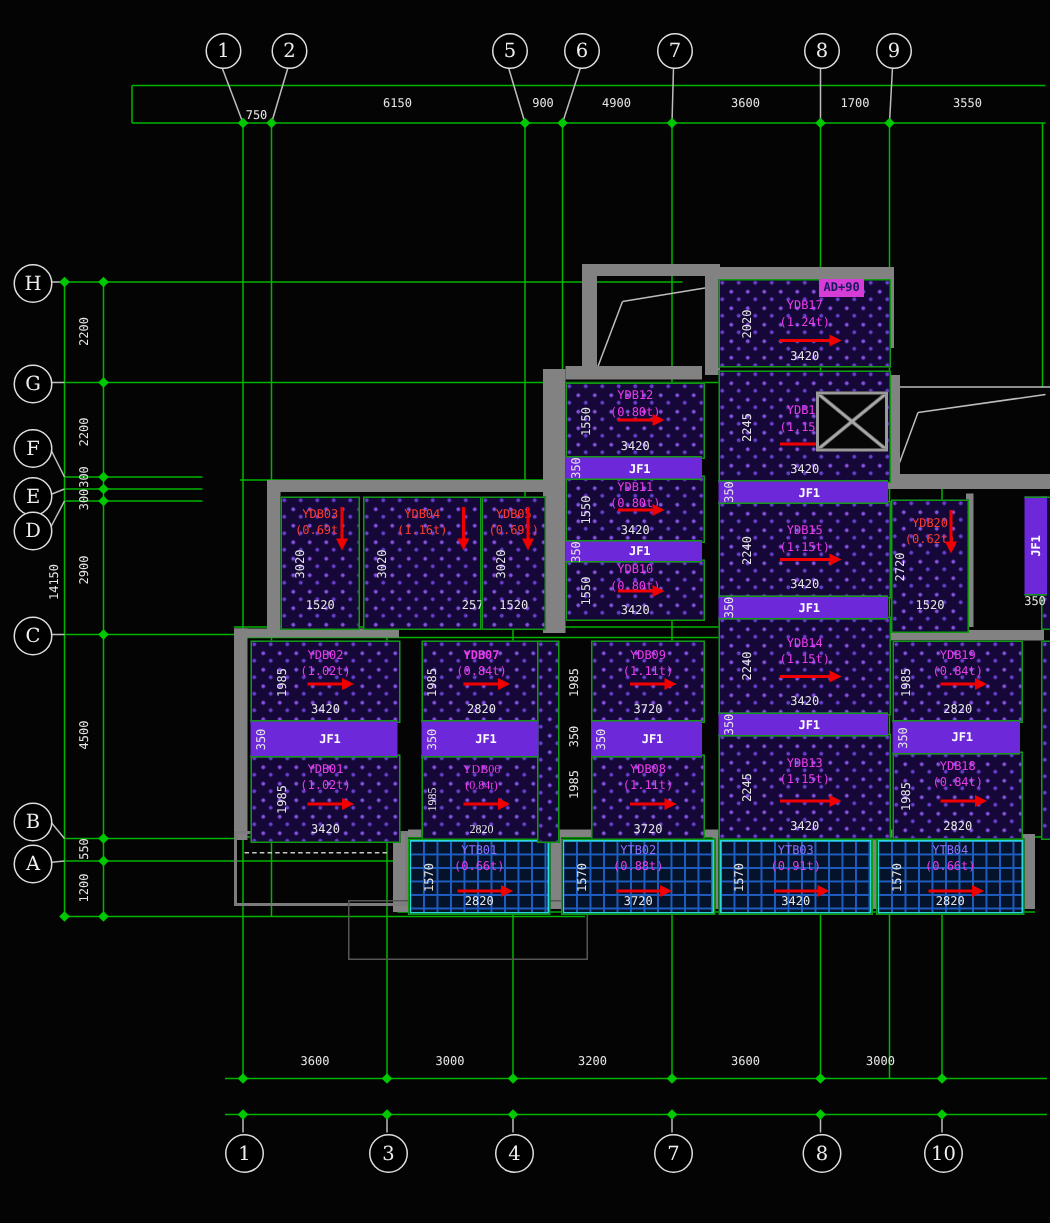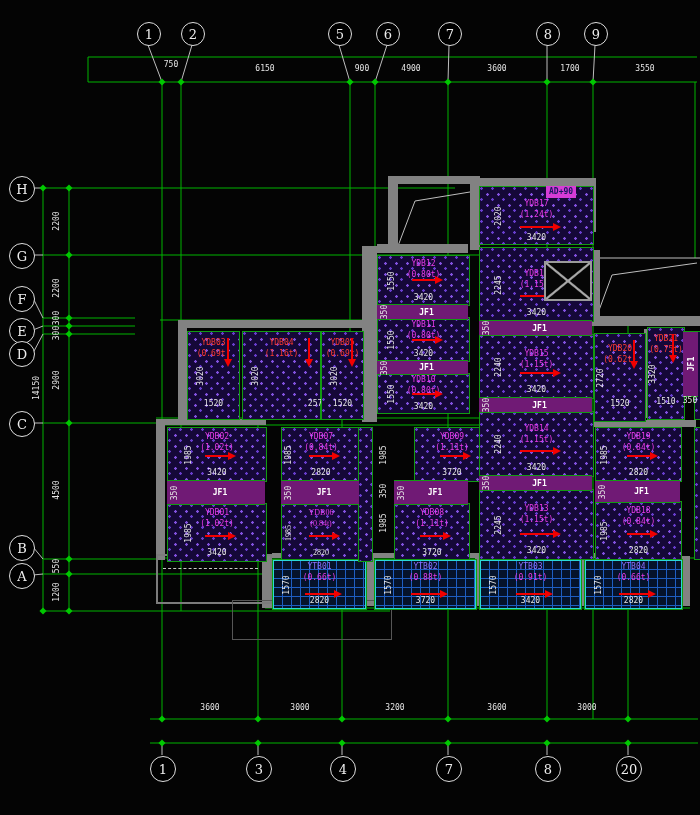--- a/index.html
+++ b/index.html
@@ -11,21 +11,21 @@
   .outline1{position:absolute;border:1px solid #565656;z-index:2;}
   .dashline{position:absolute;border-top:1px dashed #c8c8c8;z-index:3;}
   .panel-purple{position:absolute;z-index:3;border:1px solid #129b12;background-color:#150838;
     background-image:radial-gradient(circle,#8453e2 1.1px,transparent 1.5px),
                      radial-gradient(circle,#6a3fd0 1.1px,transparent 1.5px);
     background-size:11px 11px;background-position:2px 2px,7px 7px;}
   .panel-cyan{position:absolute;z-index:3;border:1px solid #129b12;background-color:#05132a;
     background-image:linear-gradient(#1e5ec2 1px,transparent 1px),
                      linear-gradient(90deg,#1e5ec2 1px,transparent 1px);
     background-size:9px 9px;box-shadow:inset 0 0 0 1px #2ad8d8;}
-  .strip{position:absolute;background:#701a75;border-top:1px solid #129b12;border-bottom:1px solid #129b12;z-index:3;}
+  .strip{position:absolute;background:#6d28d9;border-top:1px solid #129b12;border-bottom:1px solid #129b12;z-index:3;}
   .lbl{position:absolute;font-size:8px;line-height:9px;white-space:nowrap;transform:translateX(-50%);z-index:5;}
   .magenta{color:#ea3bea;}
   .red{color:#ff3b30;}
   .cyname{color:#8f6fff;}
   .dim{position:absolute;color:#e6e6e6;font-size:8px;line-height:9px;white-space:nowrap;transform:translateX(-50%);z-index:5;}
   .dimv{position:absolute;color:#e6e6e6;font-size:8px;line-height:9px;white-space:nowrap;
         transform:translate(-50%,-50%) rotate(-90deg);z-index:5;}
   .jf{position:absolute;color:#fff;font-size:8px;font-weight:bold;line-height:9px;transform:translateX(-50%);z-index:5;}
   .jfv{position:absolute;color:#fff;font-size:8px;font-weight:bold;line-height:9px;white-space:nowrap;
        transform:translate(-50%,-50%) rotate(-90deg);z-index:5;}
@@ -169,33 +169,33 @@
       <div class="arrow-d" style="left: 29px; top: 6px; height: 22px;"></div>
     </div>
     <div class="panel-purple" style="left: 281px; top: 503px; width: 78px; height: 57px; font-family: Liberation Serif, serif;">
       <div class="lbl magenta" style="left: 39px; top: 4px;">YDB06</div>
       <div class="lbl magenta" style="left: 39px; top: 15px;">(0.84t)</div>
       <div class="dim" style="left: 39px; top: 44px;">2820</div>
       <div class="dimv" style="left: 6px; top: 28.5px;">1985</div>
       <div class="arrow-r" style="left: 27px; top: 31px; width: 24px;"></div>
     </div>
     <div class="panel-purple" style="left: 281px; top: 427px; width: 78px; height: 53px;">
-      <div class="lbl magenta" style="left: 39px; top: 4px;">YDB07</div>
+      <div class="lbl magenta" style="left: 39px; top: 4px; font-weight: bold;">YDB07</div>
       <div class="lbl magenta" style="left: 39px; top: 15px;">(0.84t)</div>
       <div class="dim" style="left: 39px; top: 40px;">2820</div>
       <div class="dimv" style="left: 6px; top: 26.5px;">1985</div>
       <div class="arrow-r" style="left: 27px; top: 27px; width: 24px;"></div>
     </div>
     <div class="panel-purple" style="left: 394px; top: 503px; width: 74px; height: 57px;">
       <div class="lbl magenta" style="left: 37px; top: 4px;">YDB08</div>
       <div class="lbl magenta" style="left: 37px; top: 15px;">(1.11t)</div>
       <div class="dim" style="left: 37px; top: 44px;">3720</div>
       <div class="arrow-r" style="left: 25px; top: 31px; width: 24px;"></div>
     </div>
-    <div class="panel-purple" style="left: 414px; top: 427px; width: 74px; height: 53px;">
+    <div class="panel-purple" style="left: 394px; top: 427px; width: 74px; height: 53px;">
       <div class="lbl magenta" style="left: 37px; top: 4px;">YDB09</div>
       <div class="lbl magenta" style="left: 37px; top: 15px;">(1.11t)</div>
       <div class="dim" style="left: 37px; top: 40px;">3720</div>
       <div class="arrow-r" style="left: 25px; top: 27px; width: 24px;"></div>
     </div>
     <div class="panel-purple" style="left: 377px; top: 373px; width: 91px; height: 39px;">
       <div class="lbl magenta" style="left: 45.5px; top: 1px;">YDB10</div>
       <div class="lbl magenta" style="left: 45.5px; top: 12px;">(0.80t)</div>
       <div class="dim" style="left: 45.5px; top: 28px;">3420</div>
       <div class="dimv" style="left: 13px; top: 19.5px;">1550</div>
@@ -264,27 +264,20 @@
       <div class="dimv" style="left: 8px; top: 26.5px;">1985</div>
       <div class="arrow-r" style="left: 30.5px; top: 27px; width: 24px;"></div>
     </div>
     <div class="panel-purple" style="left: 594px; top: 333px; width: 50px; height: 87px;">
       <div class="lbl red" style="left: 25px; top: 10px;">YDB20</div>
       <div class="lbl red" style="left: 25px; top: 21px;">(0.62t)</div>
       <div class="dim" style="left: 25px; top: 65px;">1520</div>
       <div class="dimv" style="left: 5px; top: 43.5px;">2720</div>
       <div class="arrow-d" style="left: 38px; top: 6px; height: 22px;"></div>
     </div>
-    <div class="panel-purple" style="left: 647px; top: 327px; width: 36px; height: 91px;">
-      <div class="lbl red" style="left: 18px; top: 6px;">YDB21</div>
-      <div class="lbl red" style="left: 18px; top: 17px;">(0.75t)</div>
-      <div class="dim" style="left: 18px; top: 69px;">1510</div>
-      <div class="dimv" style="left: 4px; top: 45.5px;">3320</div>
-      <div class="arrow-d" style="left: 24px; top: 6px; height: 22px;"></div>
-    </div>
     <div class="panel-cyan" style="left: 272px; top: 559px; width: 93px; height: 49px;">
       <div class="lbl cyname" style="left: 46.5px; top: 2px;">YTB01</div>
       <div class="lbl magenta" style="left: 46.5px; top: 13px;">(0.66t)</div>
       <div class="dim" style="left: 46.5px; top: 36px;">2820</div>
       <div class="dimv" style="left: 13px; top: 24.5px;">1570</div>
       <div class="arrow-r" style="left: 31.5px; top: 33px; width: 30px;"></div>
     </div>
     <div class="panel-cyan" style="left: 374px; top: 559px; width: 101px; height: 49px;">
       <div class="lbl cyname" style="left: 50.5px; top: 2px;">YTB02</div>
       <div class="lbl magenta" style="left: 50.5px; top: 13px;">(0.88t)</div>
@@ -347,21 +340,21 @@
     </div>
     <div class="strip" style="left: 683px; top: 331px; width: 15px; height: 64px;">
       <div class="jfv" style="left: 7.5px; top: 32px;">JF1</div>
     </div>
     <div class="dimv" style="left: 383px; top: 455px;">1985</div>
     <div class="dimv" style="left: 383px; top: 491px;">350</div>
     <div class="dimv" style="left: 383px; top: 523px;">1985</div>
     <div class="dim" style="left: 690px; top: 396px;">350</div>
     <div class="xbox" style="left: 544px; top: 261px; width: 44px; height: 36px;"></div>
     <div class="tag" style="left: 546px; top: 186px;">AD+90</div>
-    <div class="dim" style="left: 171px; top: 60px; text-align: right;">750</div>
+    <div class="dim" style="left: 171px; top: 72px; text-align: right;">750</div>
     <div class="dim" style="left: 265px; top: 64px;">6150</div>
     <div class="dim" style="left: 362px; top: 64px;">900</div>
     <div class="dim" style="left: 411px; top: 64px;">4900</div>
     <div class="dim" style="left: 497px; top: 64px;">3600</div>
     <div class="dim" style="left: 570px; top: 64px;">1700</div>
     <div class="dim" style="left: 645px; top: 64px;">3550</div>
     <div class="dim" style="left: 210px; top: 703px;">3600</div>
     <div class="dim" style="left: 300px; top: 703px;">3000</div>
     <div class="dim" style="left: 395px; top: 703px;">3200</div>
     <div class="dim" style="left: 497px; top: 703px;">3600</div>
@@ -380,21 +373,21 @@
     <div class="bubble" style="left: 328px; top: 22px; width: 22px; height: 22px;">5</div>
     <div class="bubble" style="left: 376px; top: 22px; width: 22px; height: 22px;">6</div>
     <div class="bubble" style="left: 438px; top: 22px; width: 22px; height: 22px;">7</div>
     <div class="bubble" style="left: 536px; top: 22px; width: 22px; height: 22px;">8</div>
     <div class="bubble" style="left: 584px; top: 22px; width: 22px; height: 22px;">9</div>
     <div class="bubble" style="left: 150px; top: 756px; width: 24px; height: 24px;">1</div>
     <div class="bubble" style="left: 246px; top: 756px; width: 24px; height: 24px;">3</div>
     <div class="bubble" style="left: 330px; top: 756px; width: 24px; height: 24px;">4</div>
     <div class="bubble" style="left: 436px; top: 756px; width: 24px; height: 24px;">7</div>
     <div class="bubble" style="left: 535px; top: 756px; width: 24px; height: 24px;">8</div>
-    <div class="bubble" style="left: 616px; top: 756px; width: 24px; height: 24px;">20</div>
+    <div class="bubble" style="left: 616px; top: 756px; width: 24px; height: 24px;">10</div>
     <div class="bubble" style="left: 9px; top: 176px; width: 24px; height: 24px;">H</div>
     <div class="bubble" style="left: 9px; top: 243px; width: 24px; height: 24px;">G</div>
     <div class="bubble" style="left: 9px; top: 286px; width: 24px; height: 24px;">F</div>
     <div class="bubble" style="left: 9px; top: 318px; width: 24px; height: 24px;">E</div>
     <div class="bubble" style="left: 9px; top: 341px; width: 24px; height: 24px;">D</div>
     <div class="bubble" style="left: 9px; top: 411px; width: 24px; height: 24px;">C</div>
     <div class="bubble" style="left: 9px; top: 535px; width: 24px; height: 24px;">B</div>
     <div class="bubble" style="left: 9px; top: 563px; width: 24px; height: 24px;">A</div>
     <div class="tick" style="left: 162px; top: 82px;"></div>
     <div class="tick" style="left: 181px; top: 82px;"></div>

